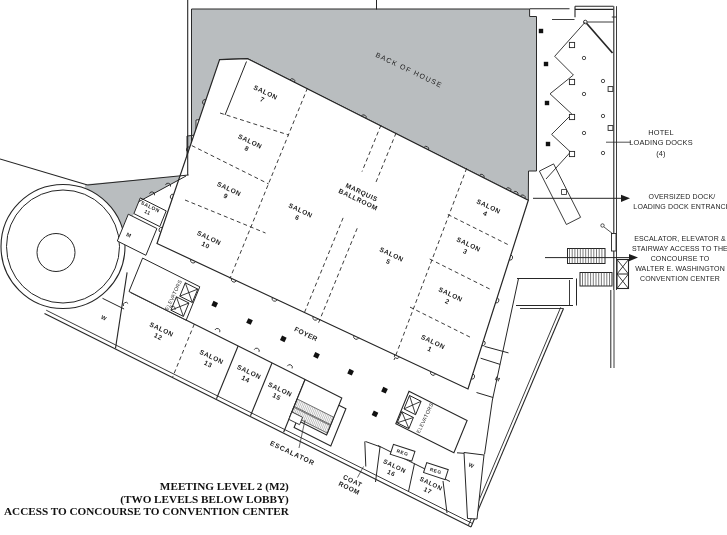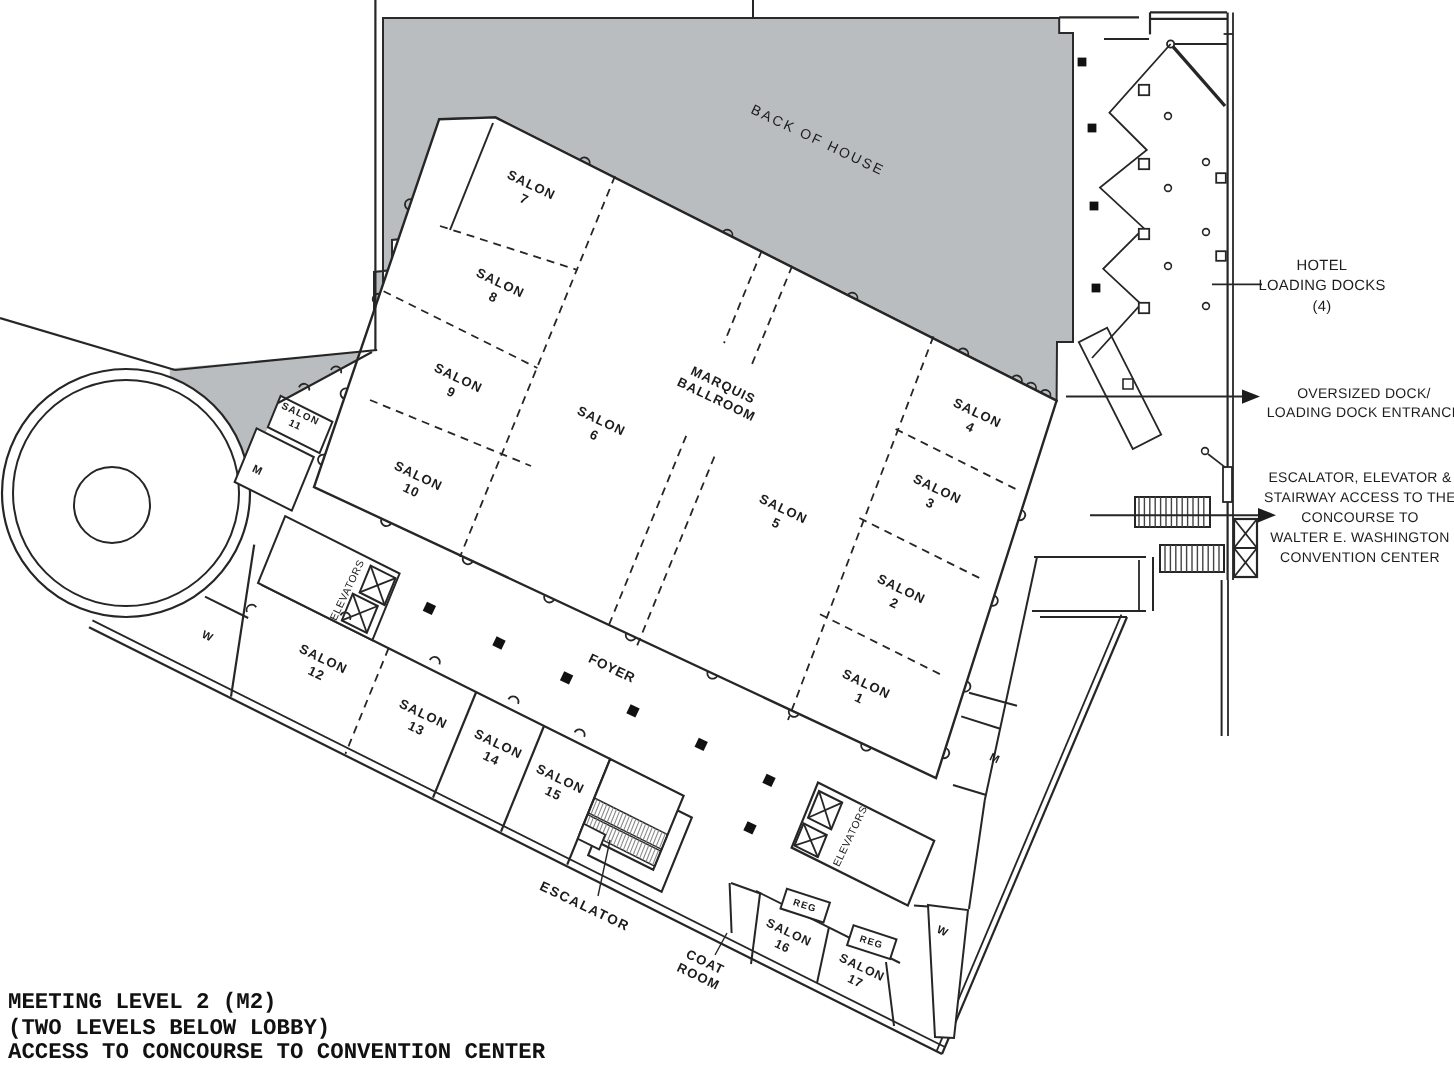--- a/index.html
+++ b/index.html
@@ -571,15 +571,15 @@
 <g transform="translate(173.5,295.0) rotate(-64.5)" font-family="Liberation Sans, sans-serif" font-size="5.2" font-weight="normal" letter-spacing="0.3" fill="#1c1c1c">
         <text x="0" y="1.8" text-anchor="middle">ELEVATORS</text>
       </g>
 
 <g transform="translate(425.0,418.0) rotate(-64.5)" font-family="Liberation Sans, sans-serif" font-size="5.2" font-weight="normal" letter-spacing="0.3" fill="#1c1c1c">
         <text x="0" y="1.8" text-anchor="middle">ELEVATORS</text>
       </g>
 
 </svg>
 
-<div style="position:absolute;left:4px;top:496px;font-family:Liberation Mono, monospace;
-font-size:11.2px;line-height:12.6px;color:#111;font-weight:bold;letter-spacing:0px;">
+<div style="position:absolute;left:4px;top:480px;font-family:Liberation Serif, serif;
+font-size:11.2px;line-height:12.6px;color:#111;font-weight:bold;letter-spacing:0px;text-align:right;">
 MEETING LEVEL 2 (M2)<br>(TWO LEVELS BELOW LOBBY)<br>ACCESS TO CONCOURSE TO CONVENTION CENTER</div>
 </div>
 </body></html>

